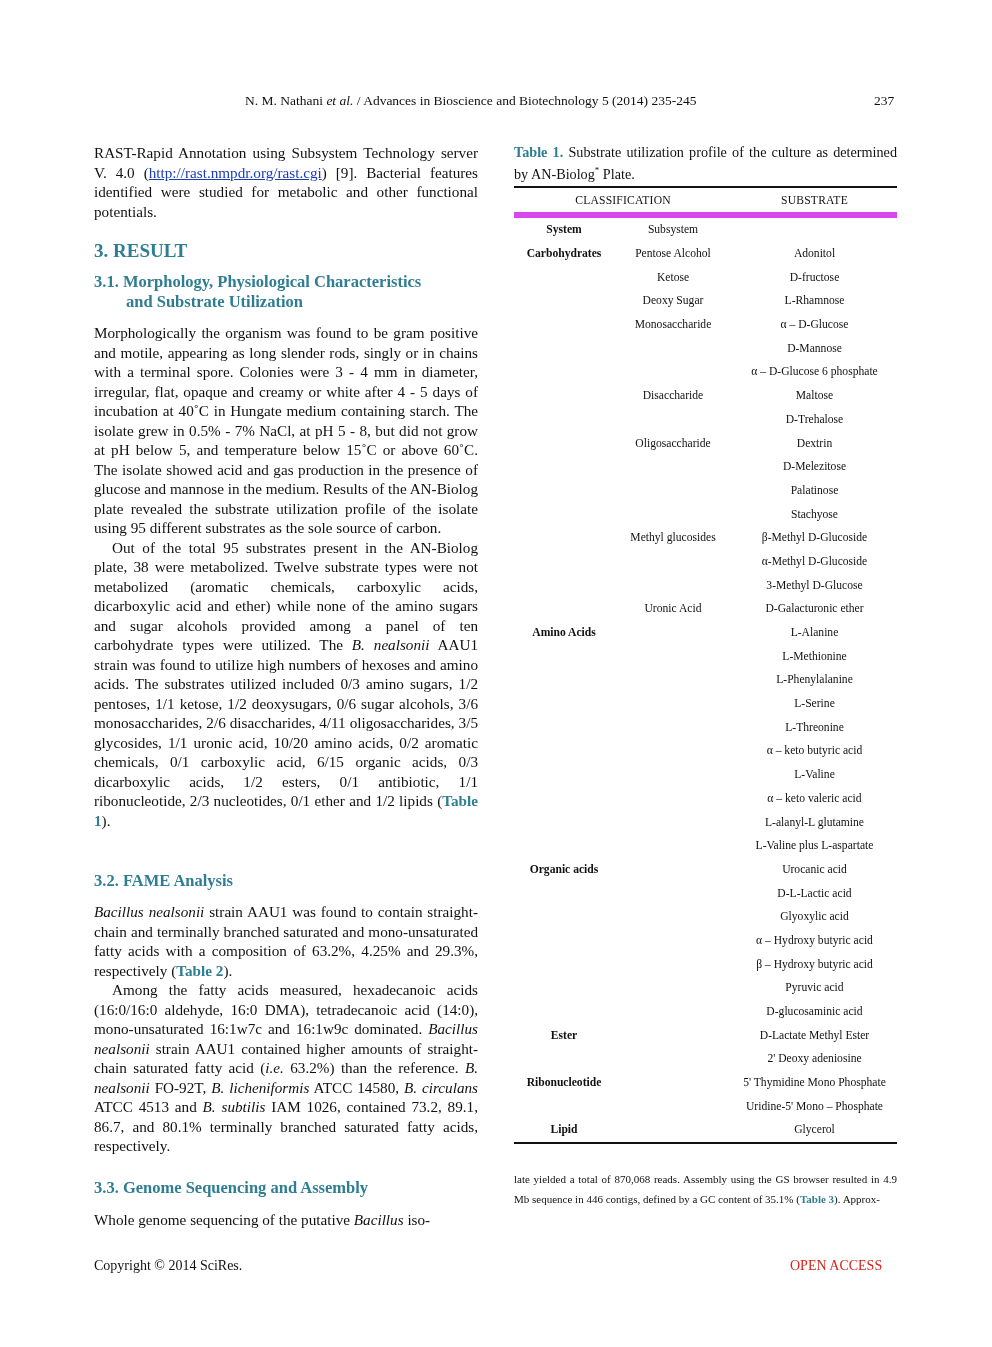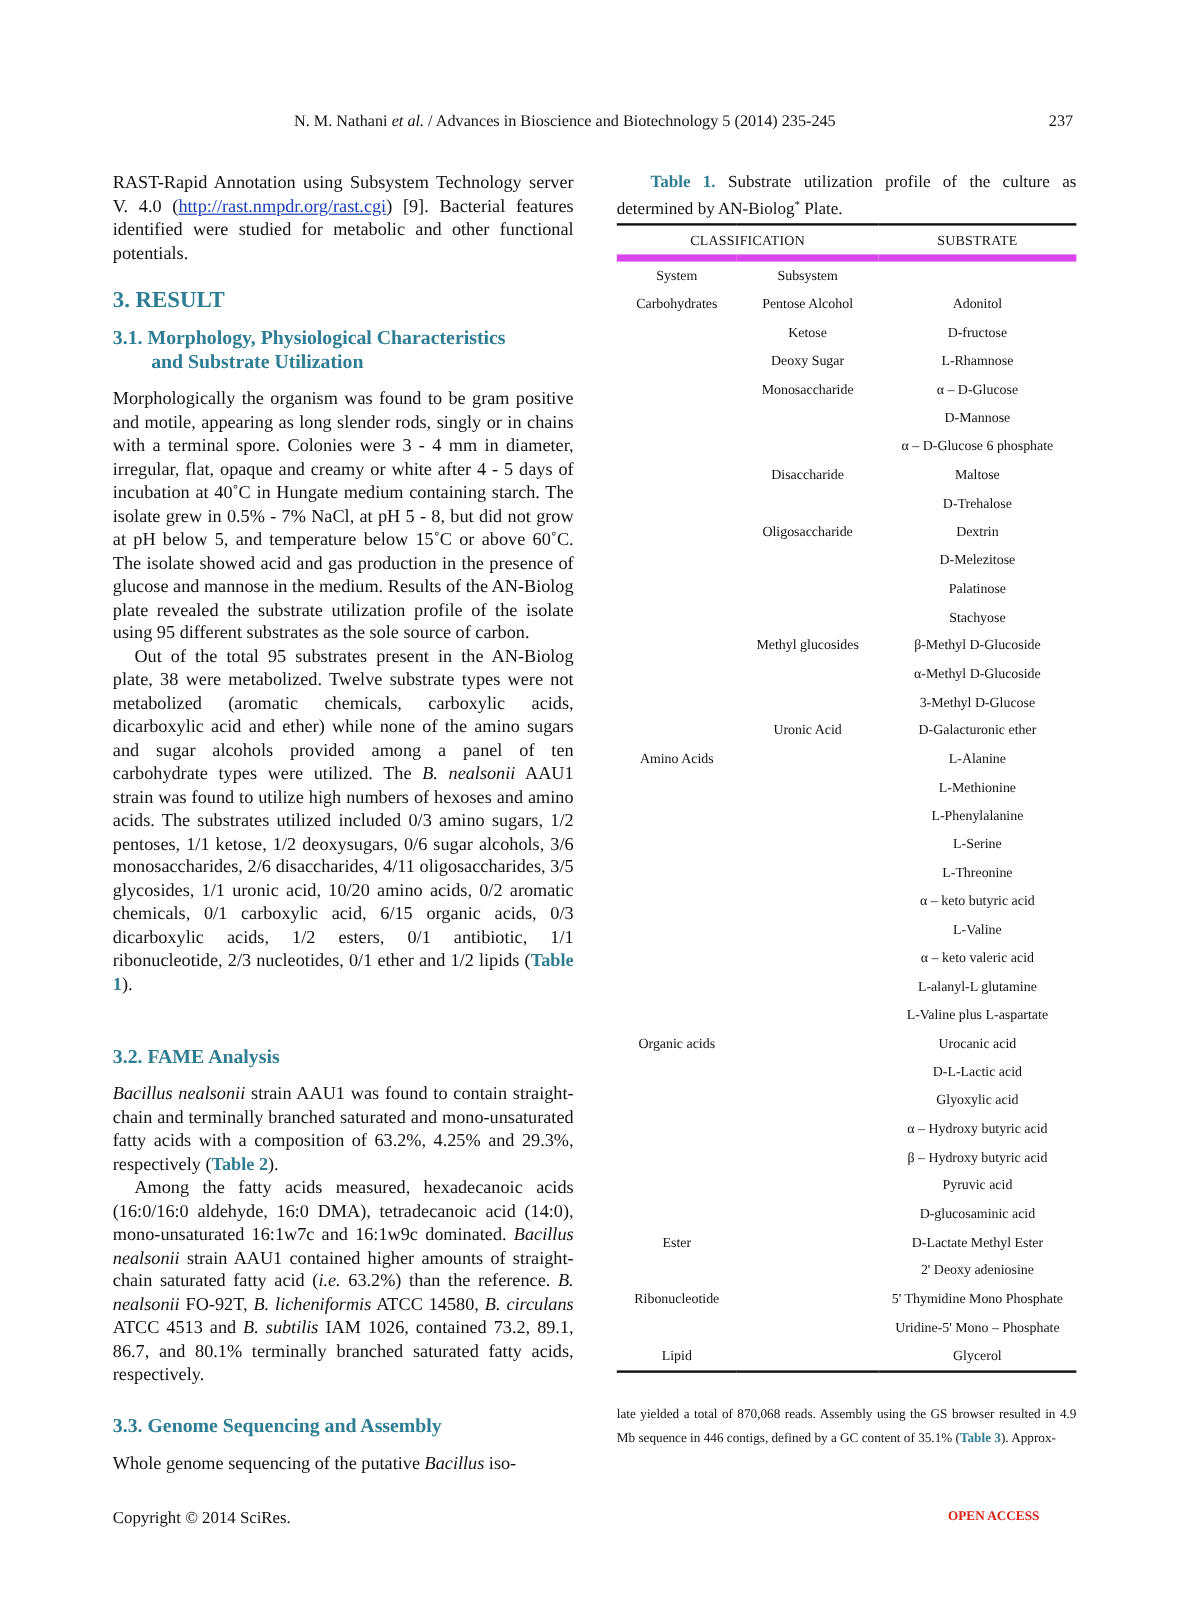--- a/index.html
+++ b/index.html
@@ -11,31 +11,31 @@
   .col { font-size: 15.2px; line-height: 19.5px; text-align: justify; }
   .col p { margin: 0; }
   .col p.indent { text-indent: 18px; }
   .left { left: 94px; width: 384px; }
   .h1 { font-weight: bold; font-size: 19px; color: #2e7d92; margin: 0; }
   .h2 { font-weight: bold; font-size: 16.5px; color: #2e7d92; line-height: 20px; margin: 0; }
   .h2 .hang { display: block; padding-left: 32px; }
   a.link { color: #1a3cb8; text-decoration: underline; }
   .ref { color: #2e7d92; font-weight: bold; }
   .caption { left: 514px; width: 383px; top: 143px; font-size: 14.2px; line-height: 18px; text-align: justify; }
-  .caption .lbl { color: #2e7d92; font-weight: bold; margin-left: 28px; }
+  .caption .lbl { color: #2e7d92; font-weight: bold; }
   .caption sup { font-size: 9px; }
   table.t1 { position: absolute; left: 514px; top: 186px; width: 383px; border-collapse: collapse; font-size: 11.6px; }
   table.t1 th { font-weight: normal; padding: 6px 0 5px 0; text-align: center; border-top: 2px solid #111; border-bottom: 6px solid #d946ef; letter-spacing: 0.2px; }
   table.t1 td { padding: 0; height: 23.7px; text-align: center; vertical-align: middle; white-space: nowrap; }
-  table.t1 td.c1 { width: 100px; }
+  table.t1 td.c1 { width: 100px; font-weight: bold; }
   table.t1 td.c2 { width: 118px; }
   table.t1 tr.last td { border-bottom: 2px solid #111; }
   .right-text { left: 514px; width: 383px; top: 1170px; font-size: 11px; line-height: 19.5px; text-align: justify; }
   .footer { left: 94px; top: 1258px; font-size: 14px; }
-  .open-access { left: 790px; top: 1258px; font-size: 11px; color: #d7241b; font-weight: bold; }
+  .open-access { left: 790px; top: 1258px; font-size: 14px; color: #d7241b; font-weight: normal; }
 </style>
 </head>
 <body>
 
 <div class="abs running-head">
   <span class="title"><span>N. M. Nathani</span> <i>et al.</i> <span>/ Advances in Bioscience and Biotechnology 5 (2014) 235-245</span></span>
   <span class="page">237</span>
 </div>
 
 <div class="abs col left" style="top:143px;">

